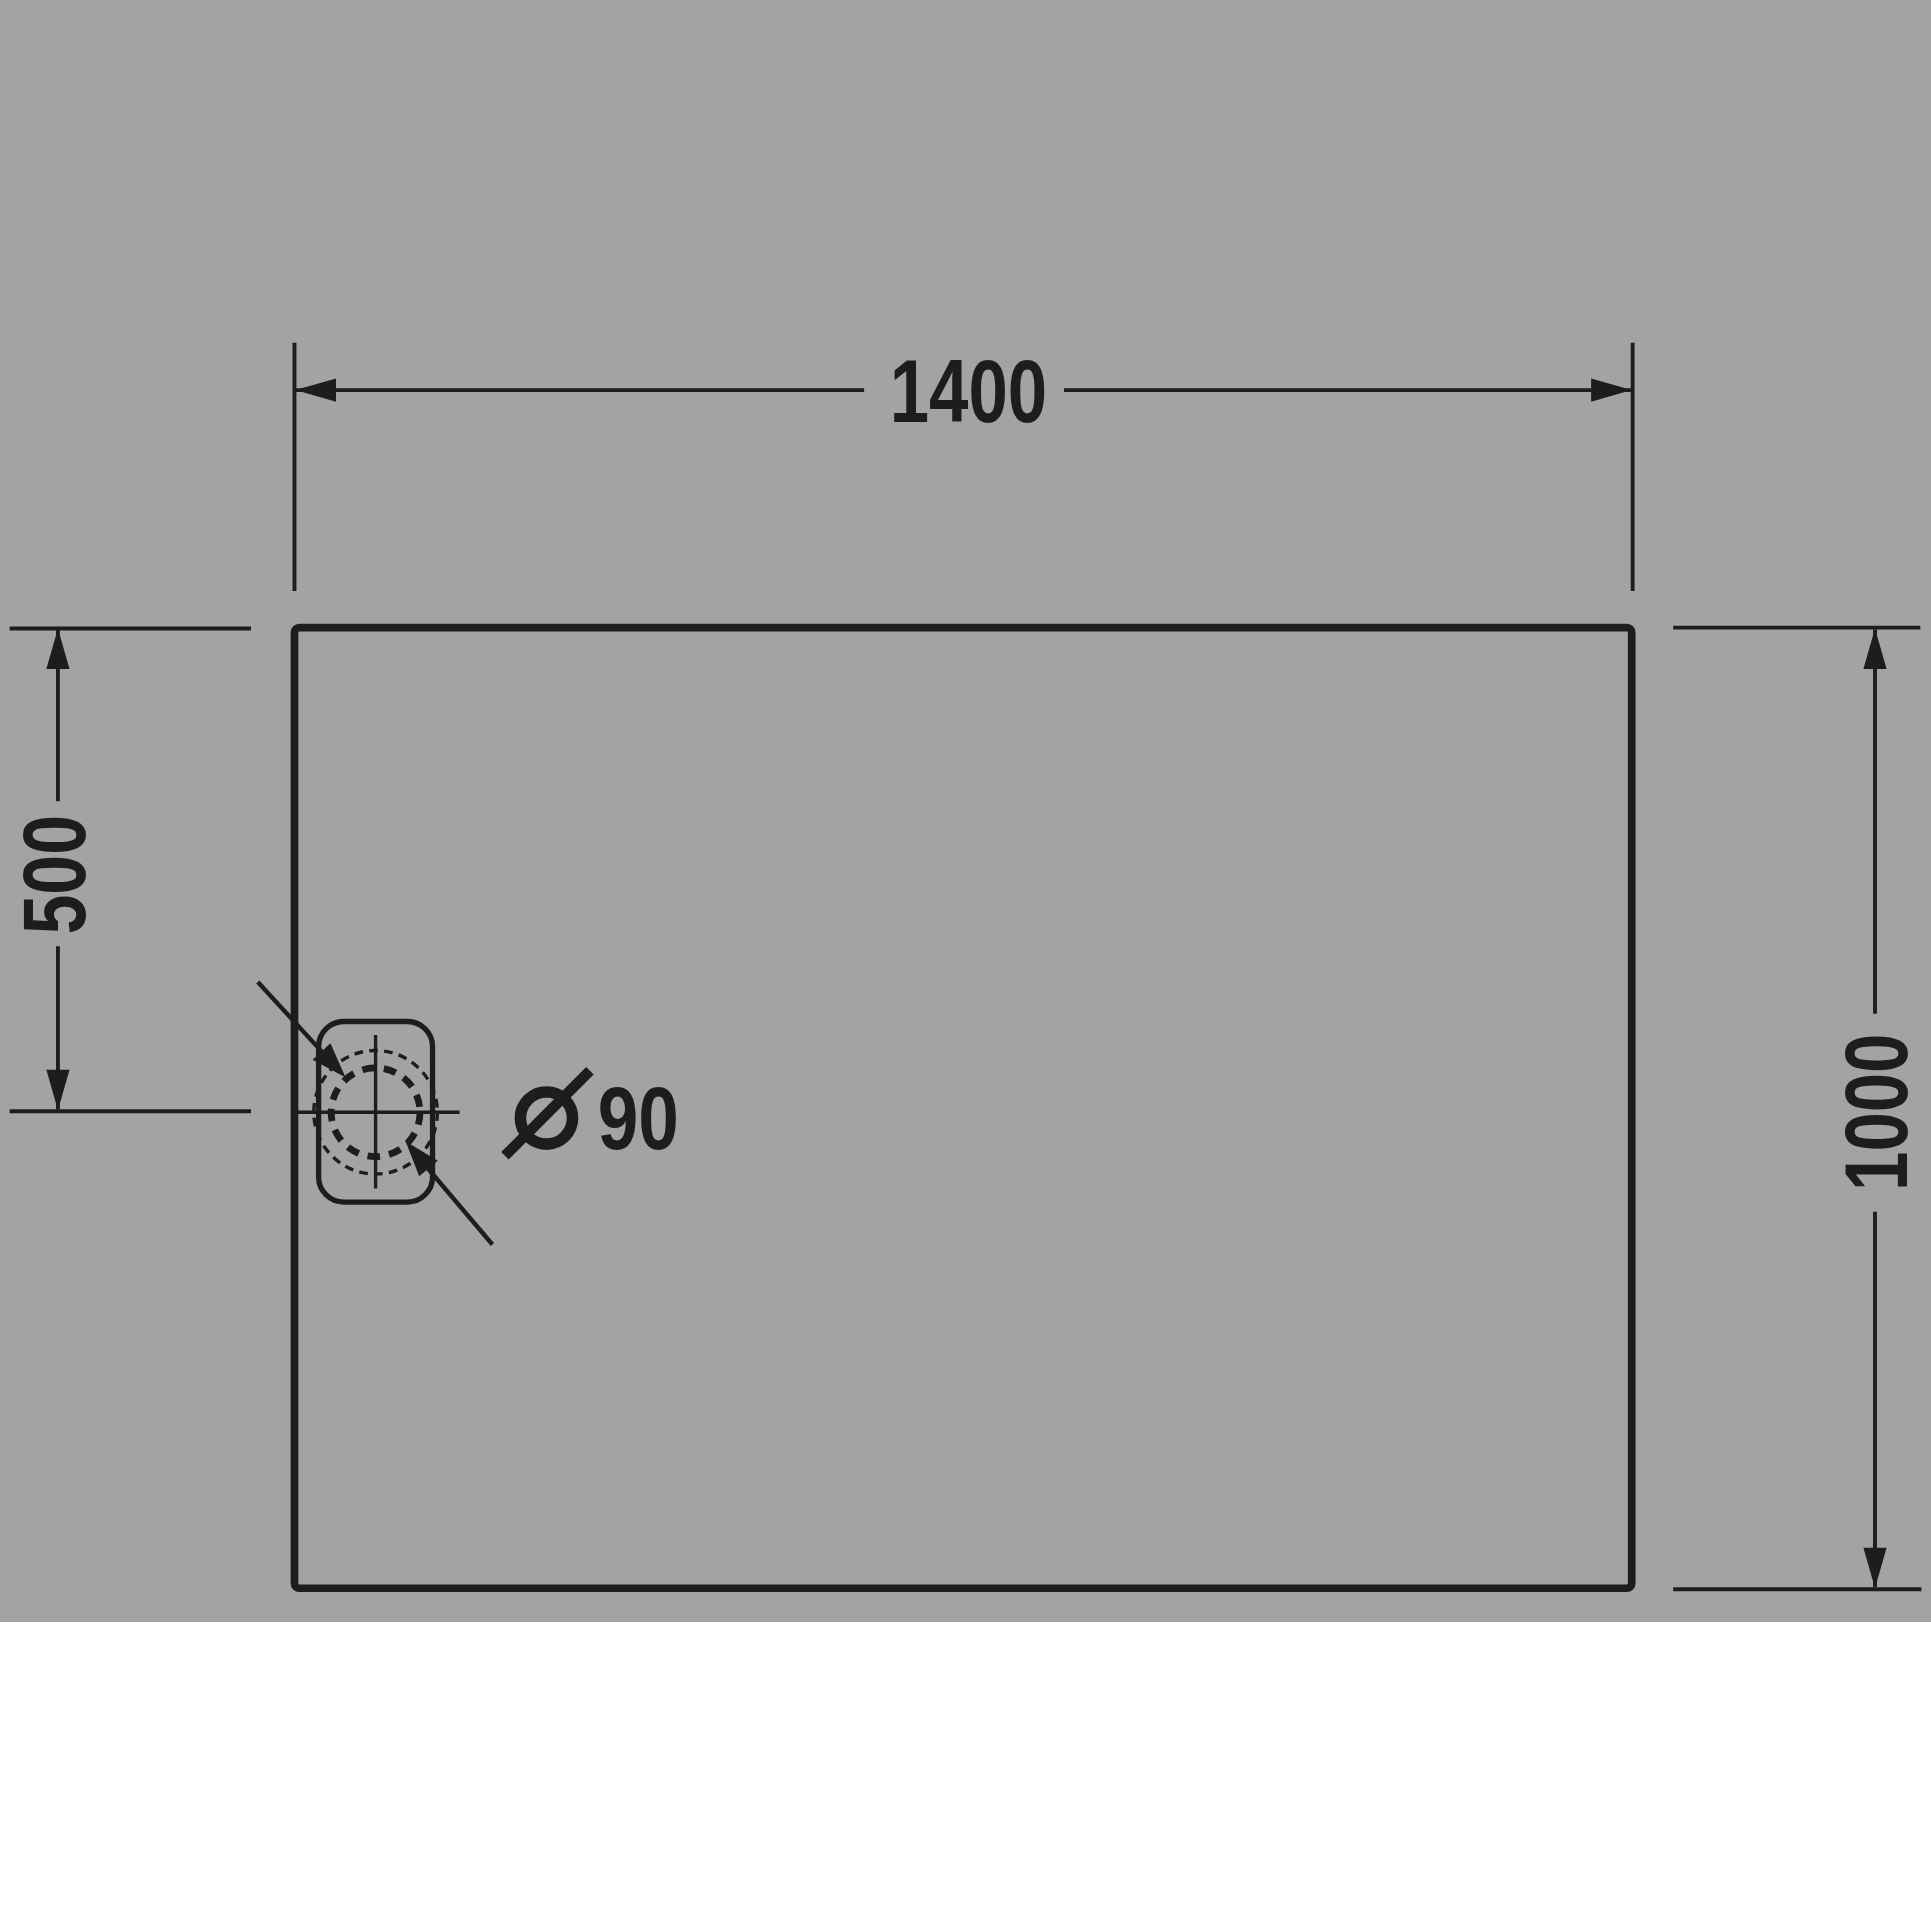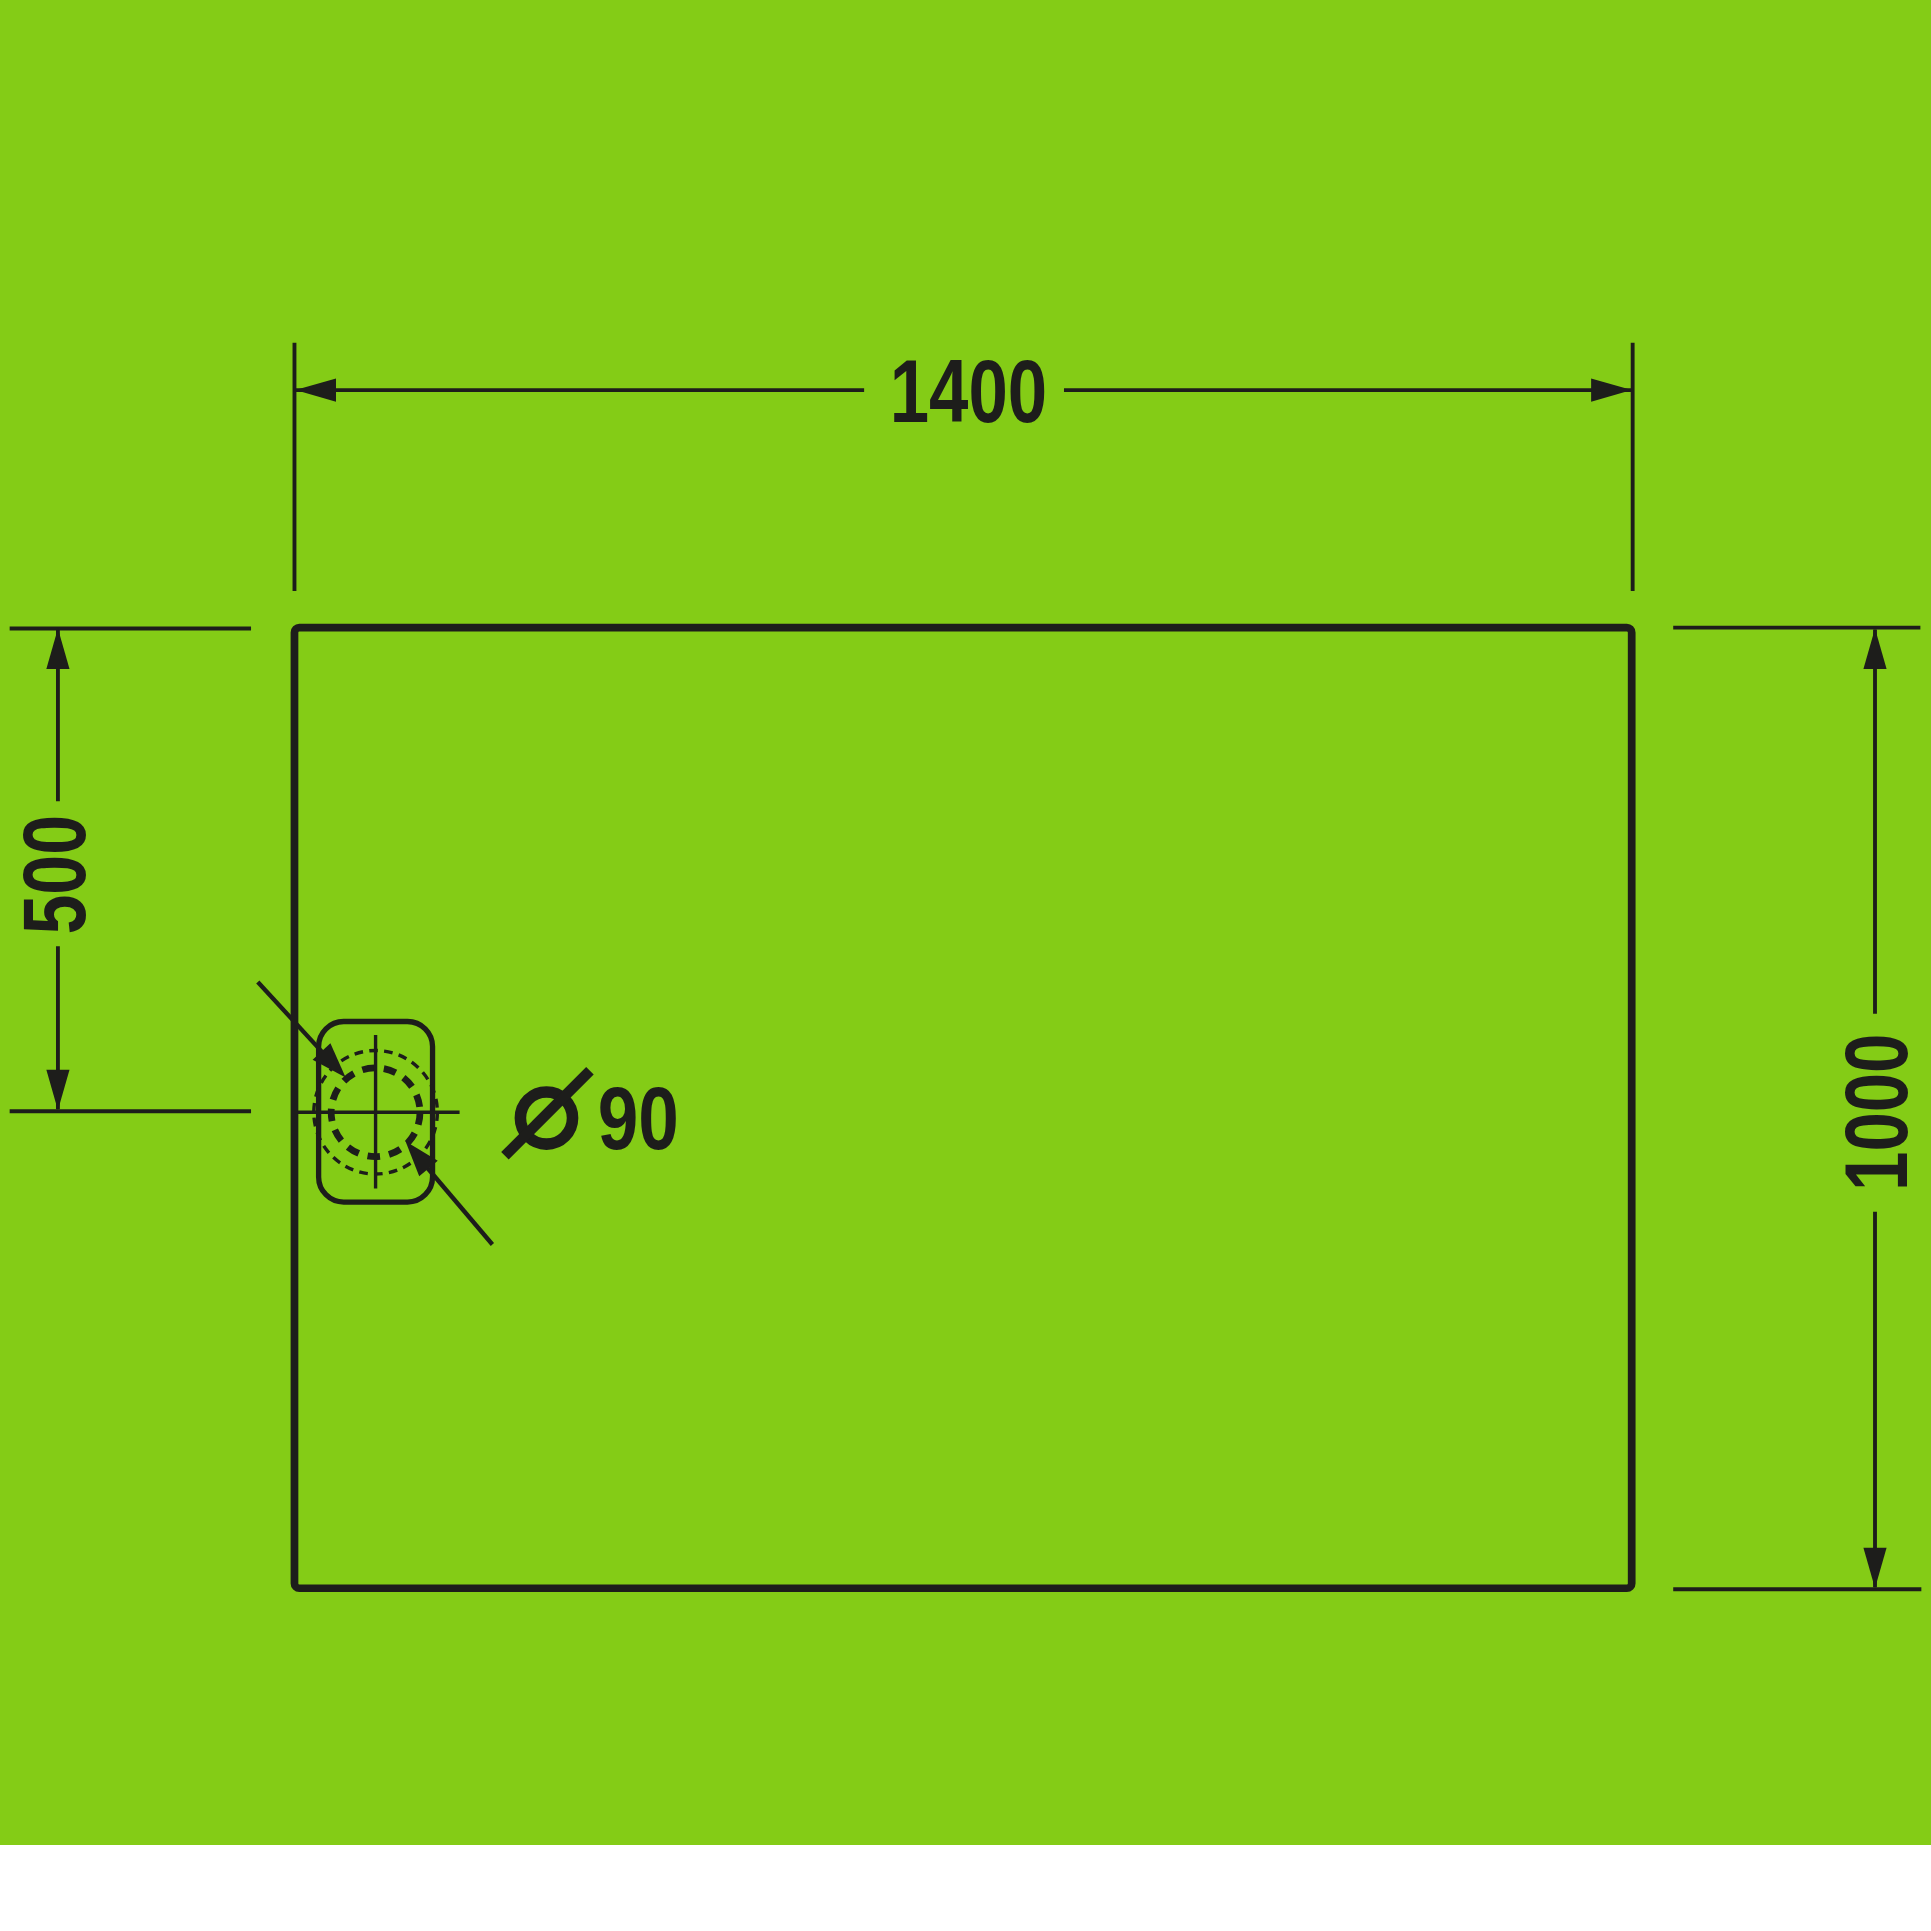--- a/index.html
+++ b/index.html
@@ -3,22 +3,22 @@
 <meta charset="utf-8">
 <style>
   html, body {
     margin: 0;
     padding: 0;
     background: #ffffff;
   }
   .canvas {
     position: relative;
     width: 1931px;
-    height: 1845px;
-    background: #84cc16;
+    height: 1622px;
+    background: #a3a3a3;
     font-family: "Liberation Sans", sans-serif;
   }
   svg.drawing {
     position: absolute;
     left: 0;
     top: 0;
   }
   .stroke {
     stroke: #1d1d1b;
     fill: none;

